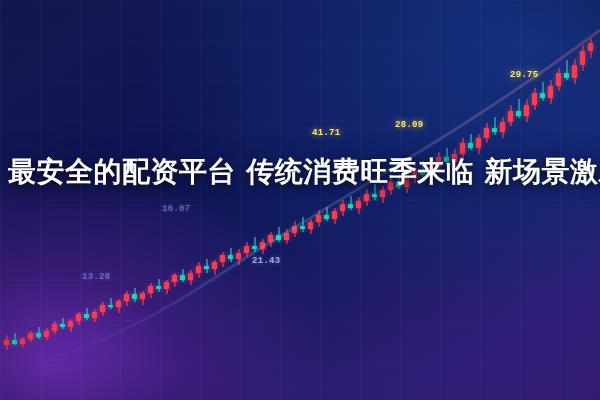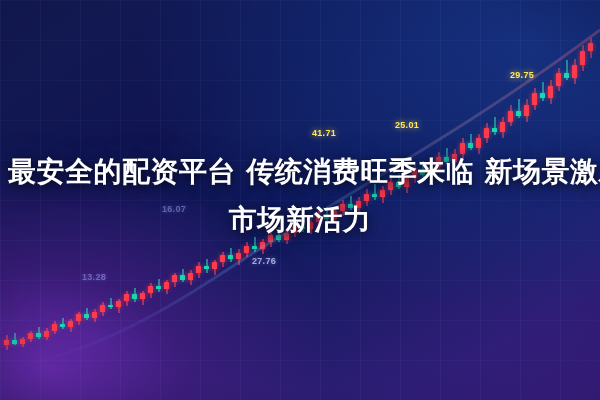--- a/index.html
+++ b/index.html
@@ -74,21 +74,21 @@
     pointer-events: none;
   }
 
   
   .price-label {
     position: absolute;
     font-size: 9px;
     font-weight: bold;
     letter-spacing: 0.3px;
     white-space: nowrap;
-    font-family: Liberation Sans, sans-serif;
+    font-family: Liberation Mono, monospace;
   }
   .pl-bright { color: #ffe85c; text-shadow: 0 0 6px rgba(255,220,60,0.8); }
   .pl-dim    { color: rgba(190,200,255,0.40); text-shadow: 0 0 4px rgba(120,140,255,0.4); }
   .pl-mid    { color: rgba(220,225,255,0.70); text-shadow: 0 0 5px rgba(150,170,255,0.5); }
 
   
   .headline-wrap {
     position: absolute;
     left: 0;
     right: 0;
@@ -423,25 +423,24 @@
         <stop offset="100%" stop-color="#ff6a7a" stop-opacity="0.30"></stop>
       </linearGradient>
     </defs>
     <path d="M0,370 C110,350 180,300 250,255 C330,205 400,165 470,120 C520,88 560,60 600,30" fill="none" stroke="url(#tgrad)" stroke-width="3"></path>
   </svg>
 
   <div class="bg-vignette"></div>
 
   <div id="price-labels">
       <div class="price-label pl-bright" style="left: 510px; top: 70px;">29.75</div>
-      <div class="price-label pl-bright" style="left: 395px; top: 120px;">25.01</div>
+      <div class="price-label pl-bright" style="left: 395px; top: 120px;">28.09</div>
       <div class="price-label pl-bright" style="left: 312px; top: 128px;">41.71</div>
-      <div class="price-label pl-mid" style="left: 252px; top: 256px;">27.76</div>
+      <div class="price-label pl-mid" style="left: 252px; top: 256px;">21.43</div>
       <div class="price-label pl-dim" style="left: 162px; top: 204px;">16.07</div>
       <div class="price-label pl-dim" style="left: 82px; top: 272px;">13.28</div>
     </div>
 
   <div class="headline-wrap">
     <div class="headline-line">最安全的配资平台 传统消费旺季来临 新场景激发</div>
-    <div class="headline-line">市场新活力</div>
   </div>
 
 </div>
 
 </body></html>

